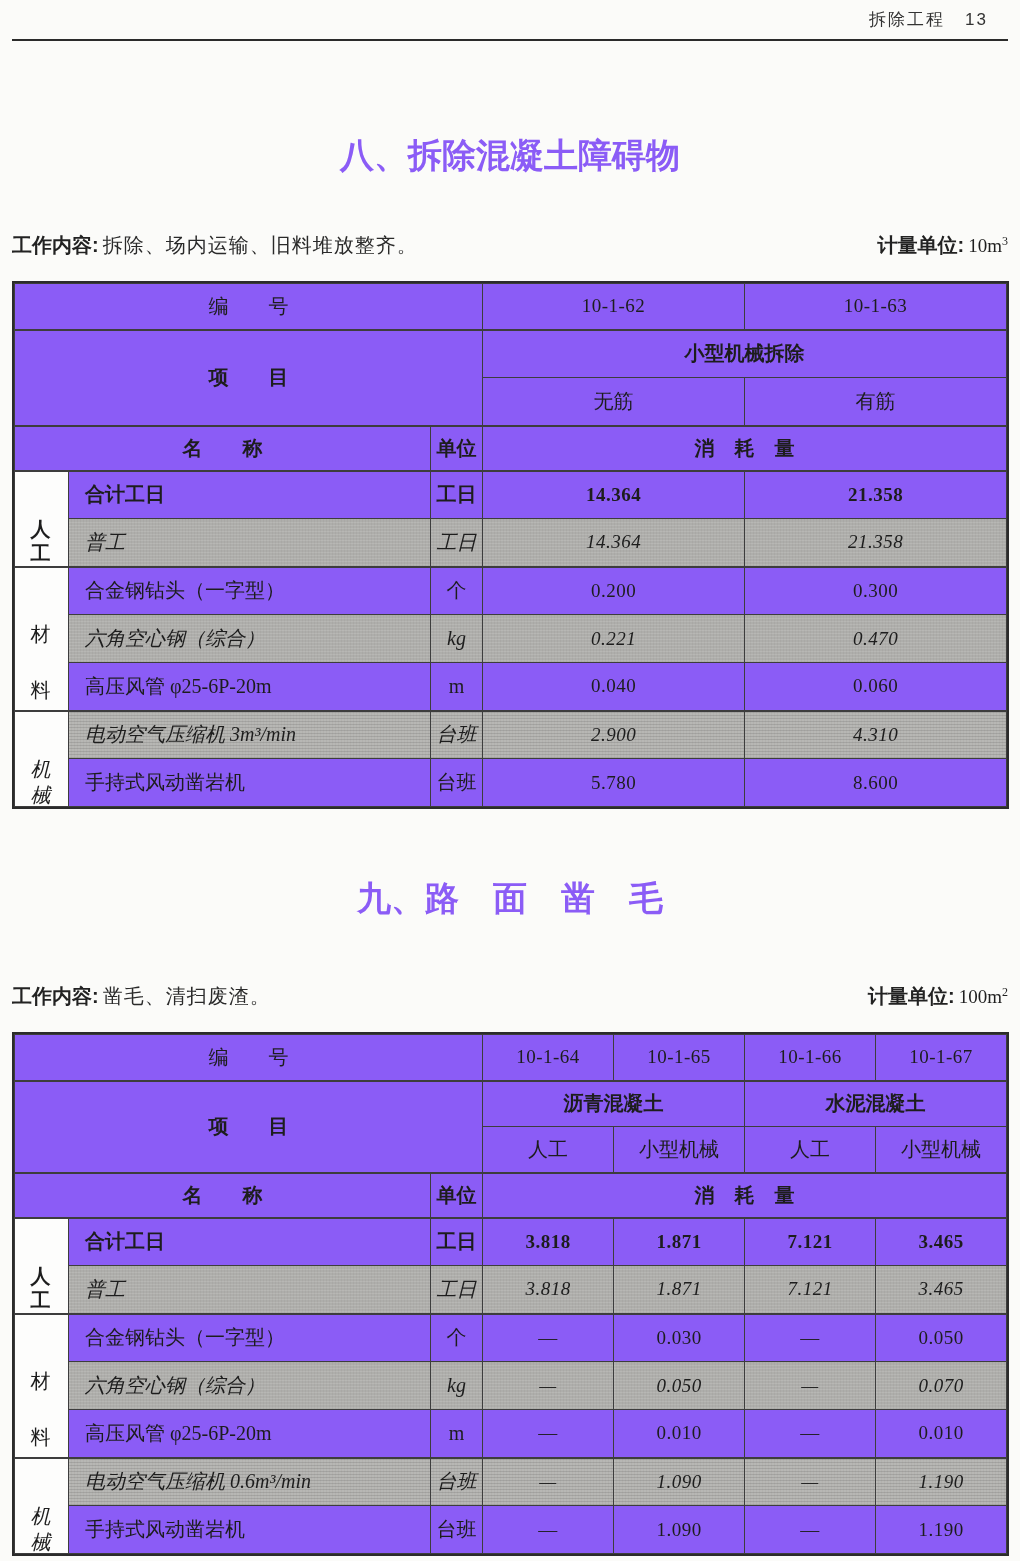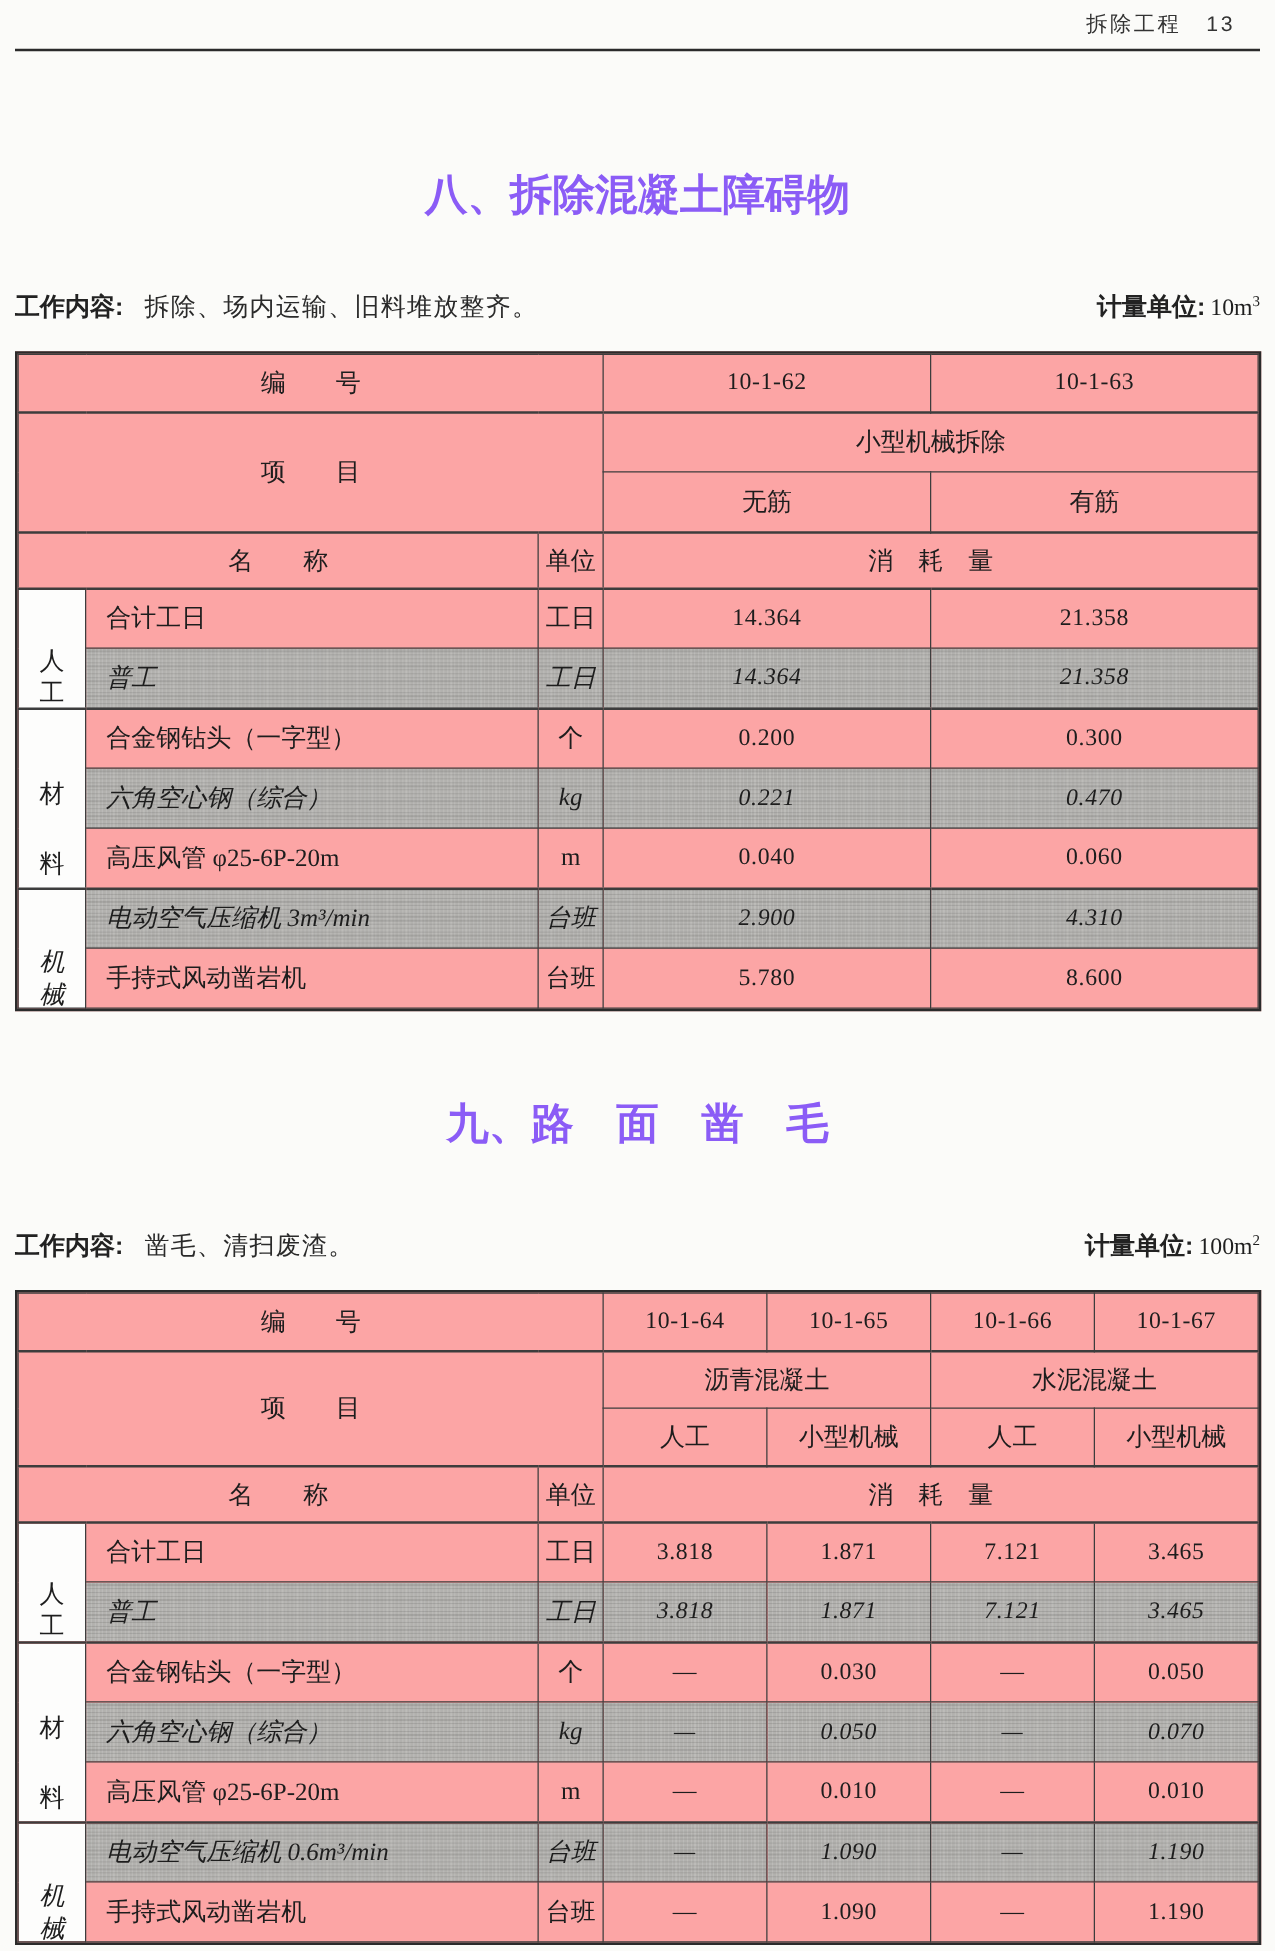--- a/index.html
+++ b/index.html
@@ -32,35 +32,35 @@
   
   .workline{
     left:12px;width:996px;
     display:flex;justify-content:space-between;align-items:baseline;
   }
   .work-left,.work-right{display:flex;align-items:baseline;}
   .work-label{
     font-family:"Liberation Sans","DejaVu Sans",sans-serif;
     font-weight:bold;font-size:20px;color:#222;
   }
-  .work-text{font-size:20px;color:#2a2a2a;margin-left:17px;letter-spacing:1px;}
+  .work-text{font-size:20px;color:#2a2a2a;margin-left:4px;letter-spacing:1px;}
   .unit-value{font-size:19px;margin-left:4px;}
   .unit-value sup{font-size:12px;}
   
-  .tbl-wrap{border:2px solid #2b2b2b;background:#fca5a5;}
+  .tbl-wrap{border:2px solid #2b2b2b;background:#8b5cf6;}
   table.quota{border-collapse:collapse;table-layout:fixed;width:992px;}
   table.quota td{
     border:1px solid #3d3d3d;
     text-align:center;vertical-align:middle;
     font-size:20px;color:#1d1d1d;padding:0;overflow:hidden;
   }
   table.quota td.num{font-size:19px;letter-spacing:0.5px;margin-top:22px;}
   table.quota td.name{text-align:left;padding-left:16px;}
   tr.h46{height:46px;} tr.h48{height:48px;} tr.h45{height:45px;}
-  tr.thick-top td{border-top-width:2px;}
+  tr.thick-top td{border-top-width:2px;font-weight:bold;}
   tr.group-top td{border-top-width:2px;}
   tr.shaded td{
     background-color:#b2b1ae;
     background-image:
       repeating-linear-gradient(0deg, rgba(0,0,0,0.10) 0 1px, rgba(0,0,0,0) 1px 3px),
       repeating-linear-gradient(90deg, rgba(255,255,255,0.14) 0 1px, rgba(255,255,255,0) 1px 3px);
     font-style: italic;
   }
   table.quota td.cat{
     background:#fdfdfc !important;background-image:none !important;

